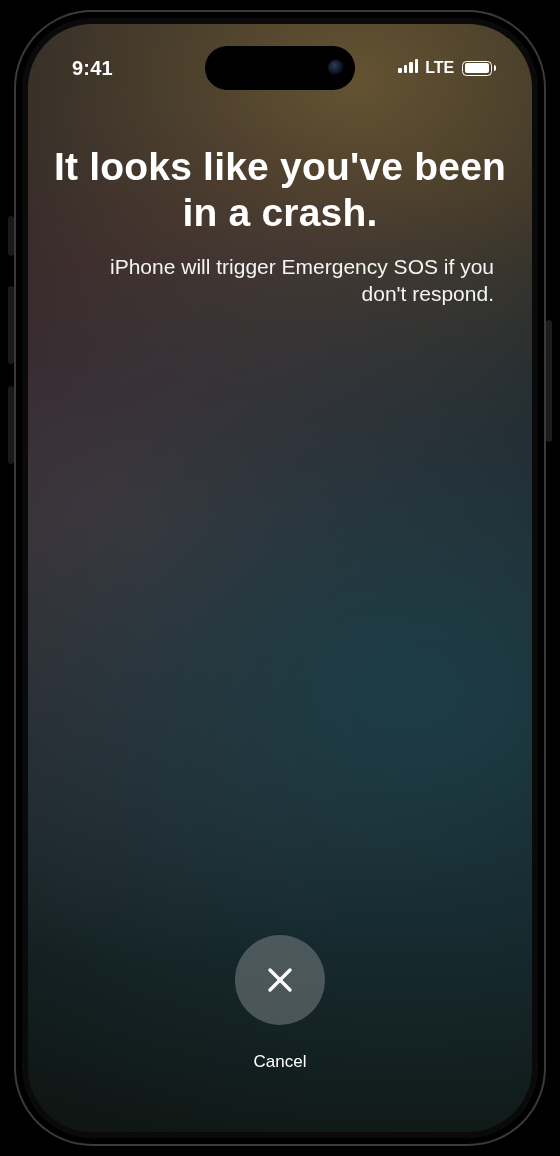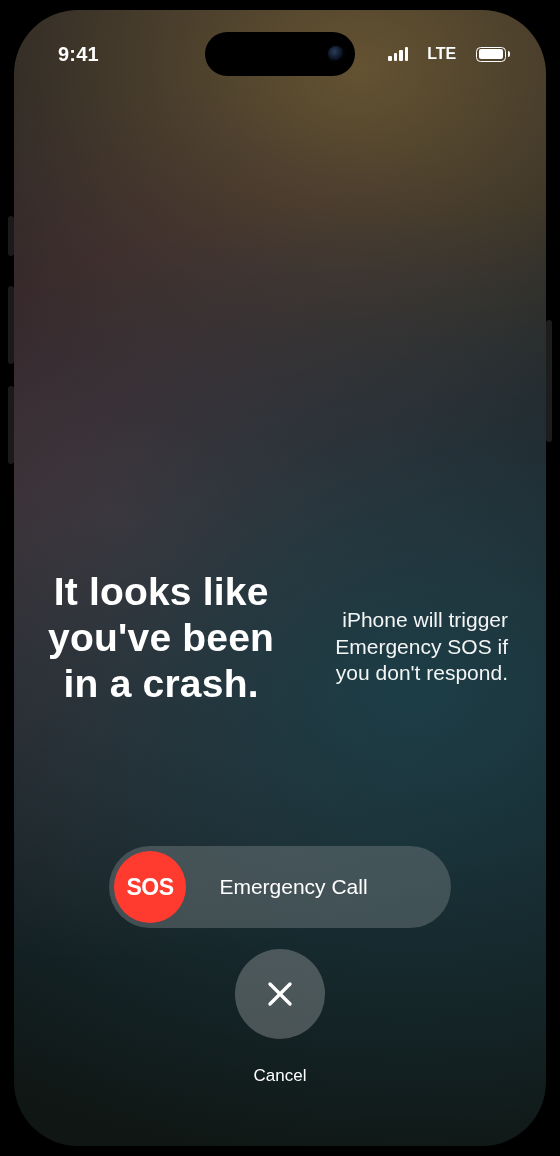--- a/index.html
+++ b/index.html
@@ -14,20 +14,21 @@
     
     .phone {
       position: absolute;
       left: 14px;
       top: 10px;
       width: 532px;
       height: 1136px;
       border-radius: 78px;
       background: #0a0a0a;
       box-shadow: inset 0 0 0 2px #3a3a3a, inset 0 0 0 8px #000;
+      padding: 14px;
     }
 
     
     .side-button {
       position: absolute;
       background: #1a1a1a;
       border-radius: 3px;
     }
     .side-button.left-a { left: 8px; top: 216px; width: 6px; height: 40px; }
     .side-button.left-b { left: 8px; top: 286px; width: 6px; height: 78px; }
@@ -80,22 +81,21 @@
       padding: 0 36px 0 44px;
       color: #fff;
     }
     .status-time {
       font-size: 20px;
       font-weight: 600;
       letter-spacing: 0.2px;
     }
     .status-right {
       display: flex;
-      align-items: center;
-      gap: 18px;
+      gap: 6px;
     }
     .cellular {
       display: flex;
       align-items: flex-end;
       gap: 2px;
       height: 14px;
     }
     .cellular i {
       display: block;
       width: 3.5px;
@@ -133,20 +133,21 @@
       background: #fff;
       border-radius: 0 2px 2px 0;
       margin-left: 1.6px;
     }
 
     
     .content {
       position: absolute;
       top: 120px; left: 0; right: 0; bottom: 0;
       display: flex;
+      flex-direction: column;
       align-items: center;
       color: #fff;
       padding: 0 20px;
     }
     .title {
       font-size: 39px;
       font-weight: 700;
       text-align: center;
       line-height: 1.18;
       letter-spacing: 0.2px;
@@ -257,24 +258,20 @@
             </div>
           <div class="battery-nub"></div>
         </div>
       </div>
     </div>
 
     <div class="content">
       <h1 class="title">It looks like you've been in a crash.</h1>
       <p class="subtitle">iPhone will trigger Emergency SOS if you don't respond.</p>
 
-      <div class="slider-wrap">
-        <div class="sos-knob">SOS</div>
-        <div class="slider-label">Emergency Call</div>
-      </div>
 
       <div class="cancel-wrap">
         <div class="cancel-button">
           <svg width="34" height="34" viewBox="0 0 34 34">
             <line x1="7" y1="7" x2="27" y2="27" stroke="#fff" stroke-width="3.4" stroke-linecap="round"></line>
             <line x1="27" y1="7" x2="7" y2="27" stroke="#fff" stroke-width="3.4" stroke-linecap="round"></line>
           </svg>
         </div>
         <div class="cancel-label">Cancel</div>
       </div>

